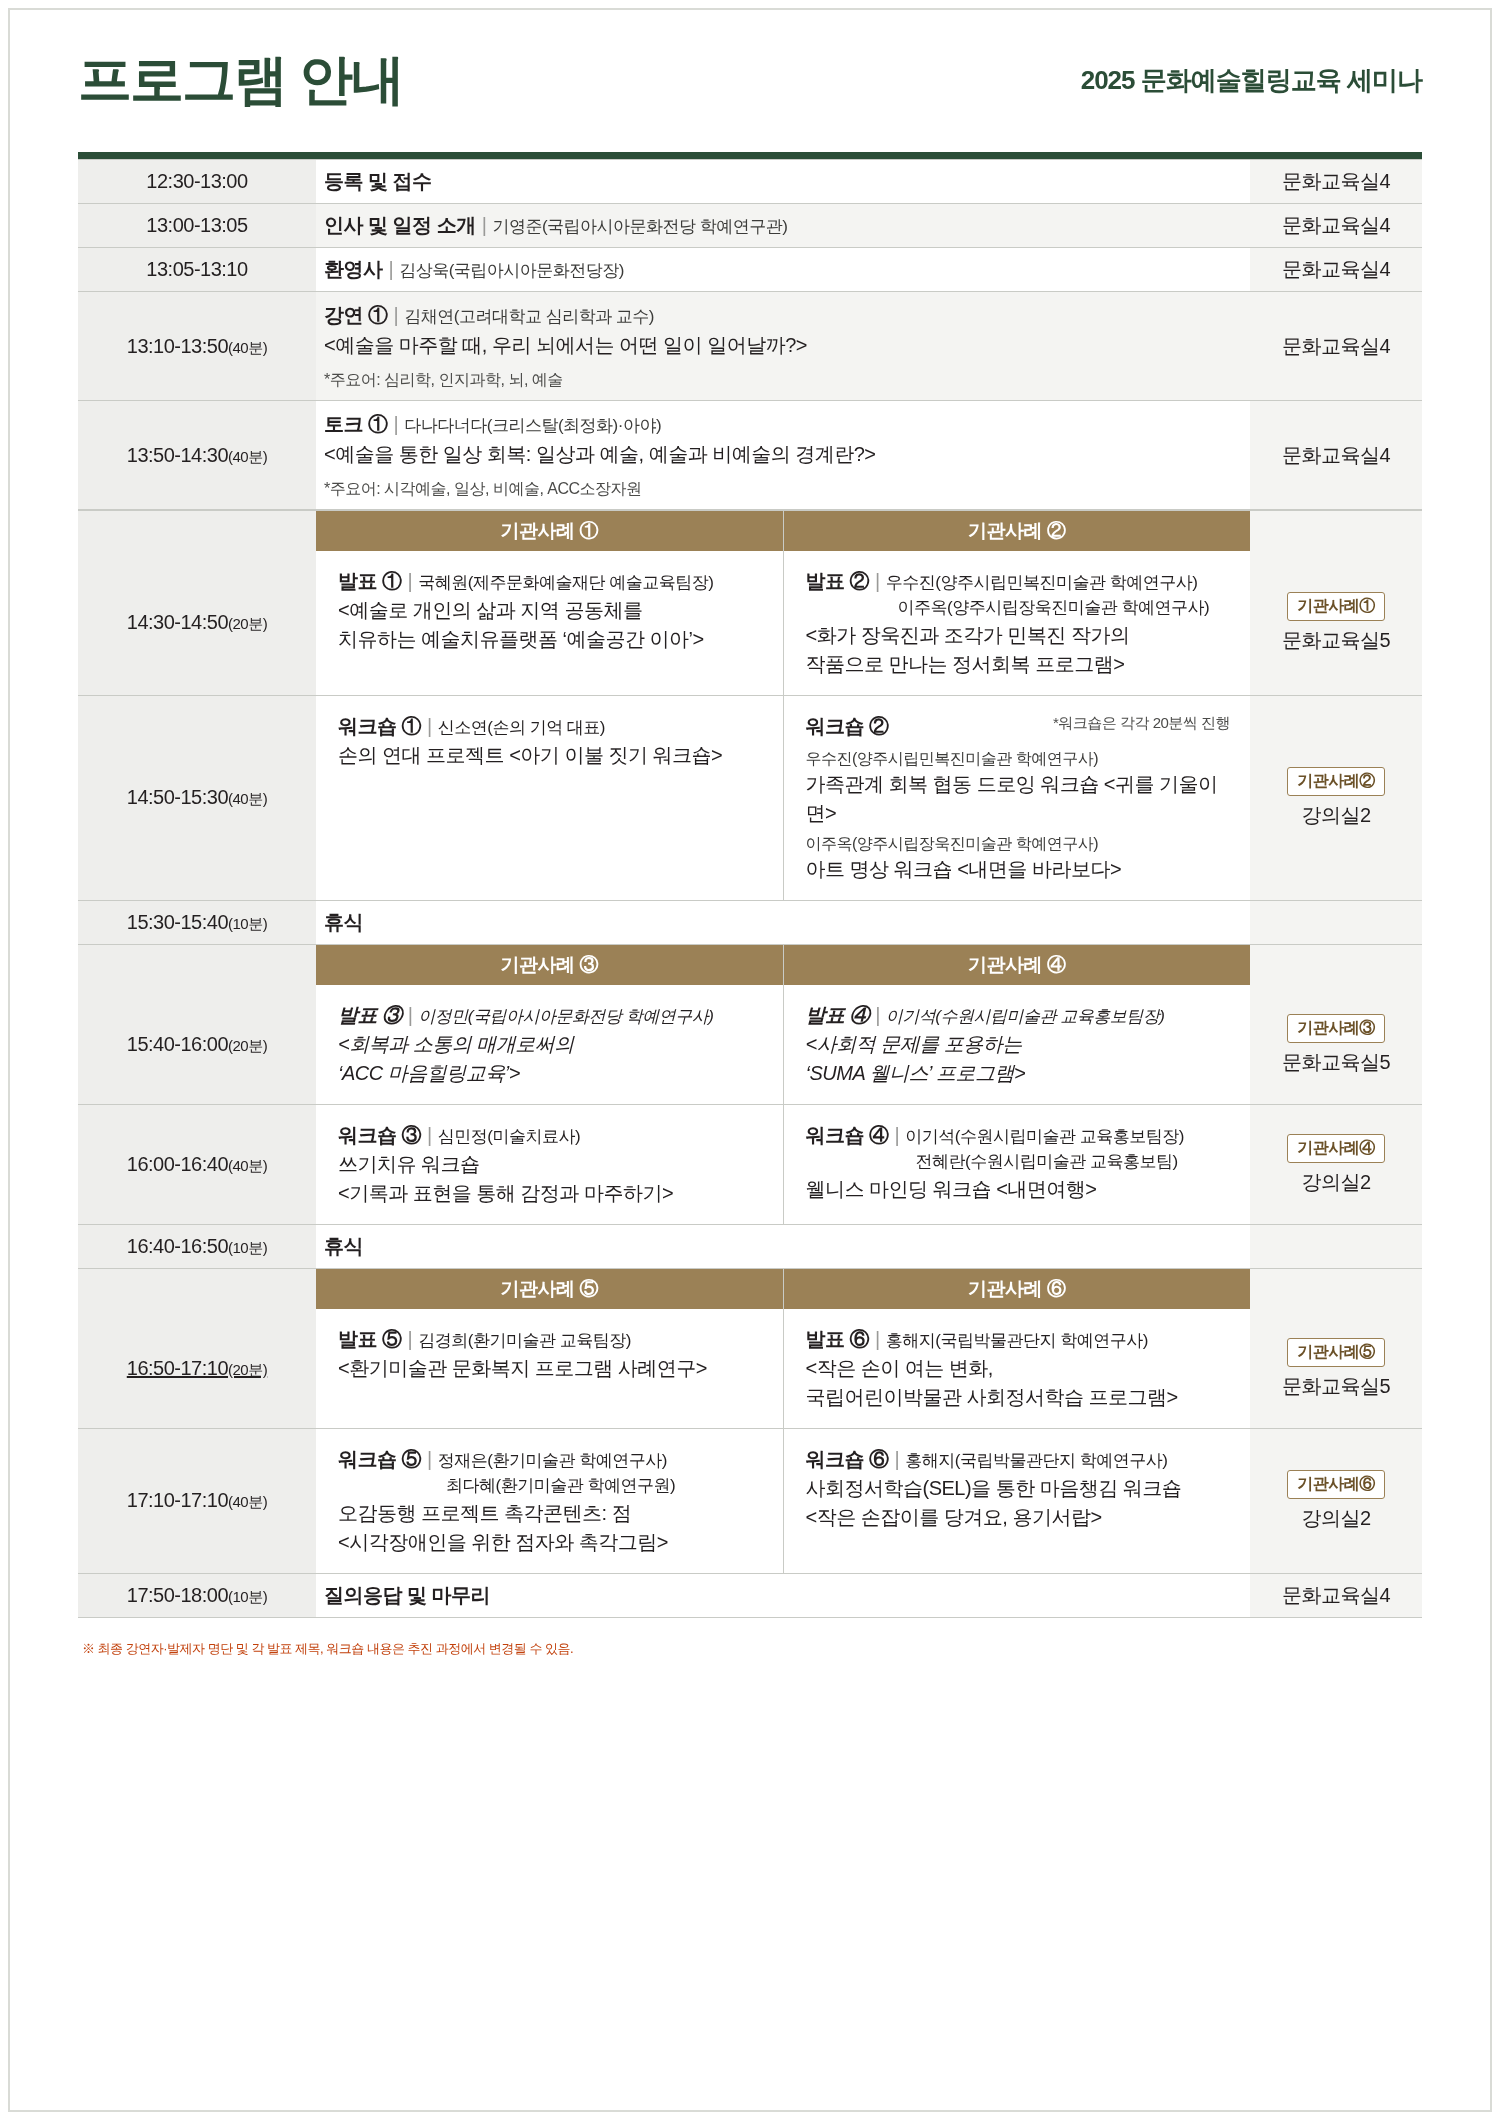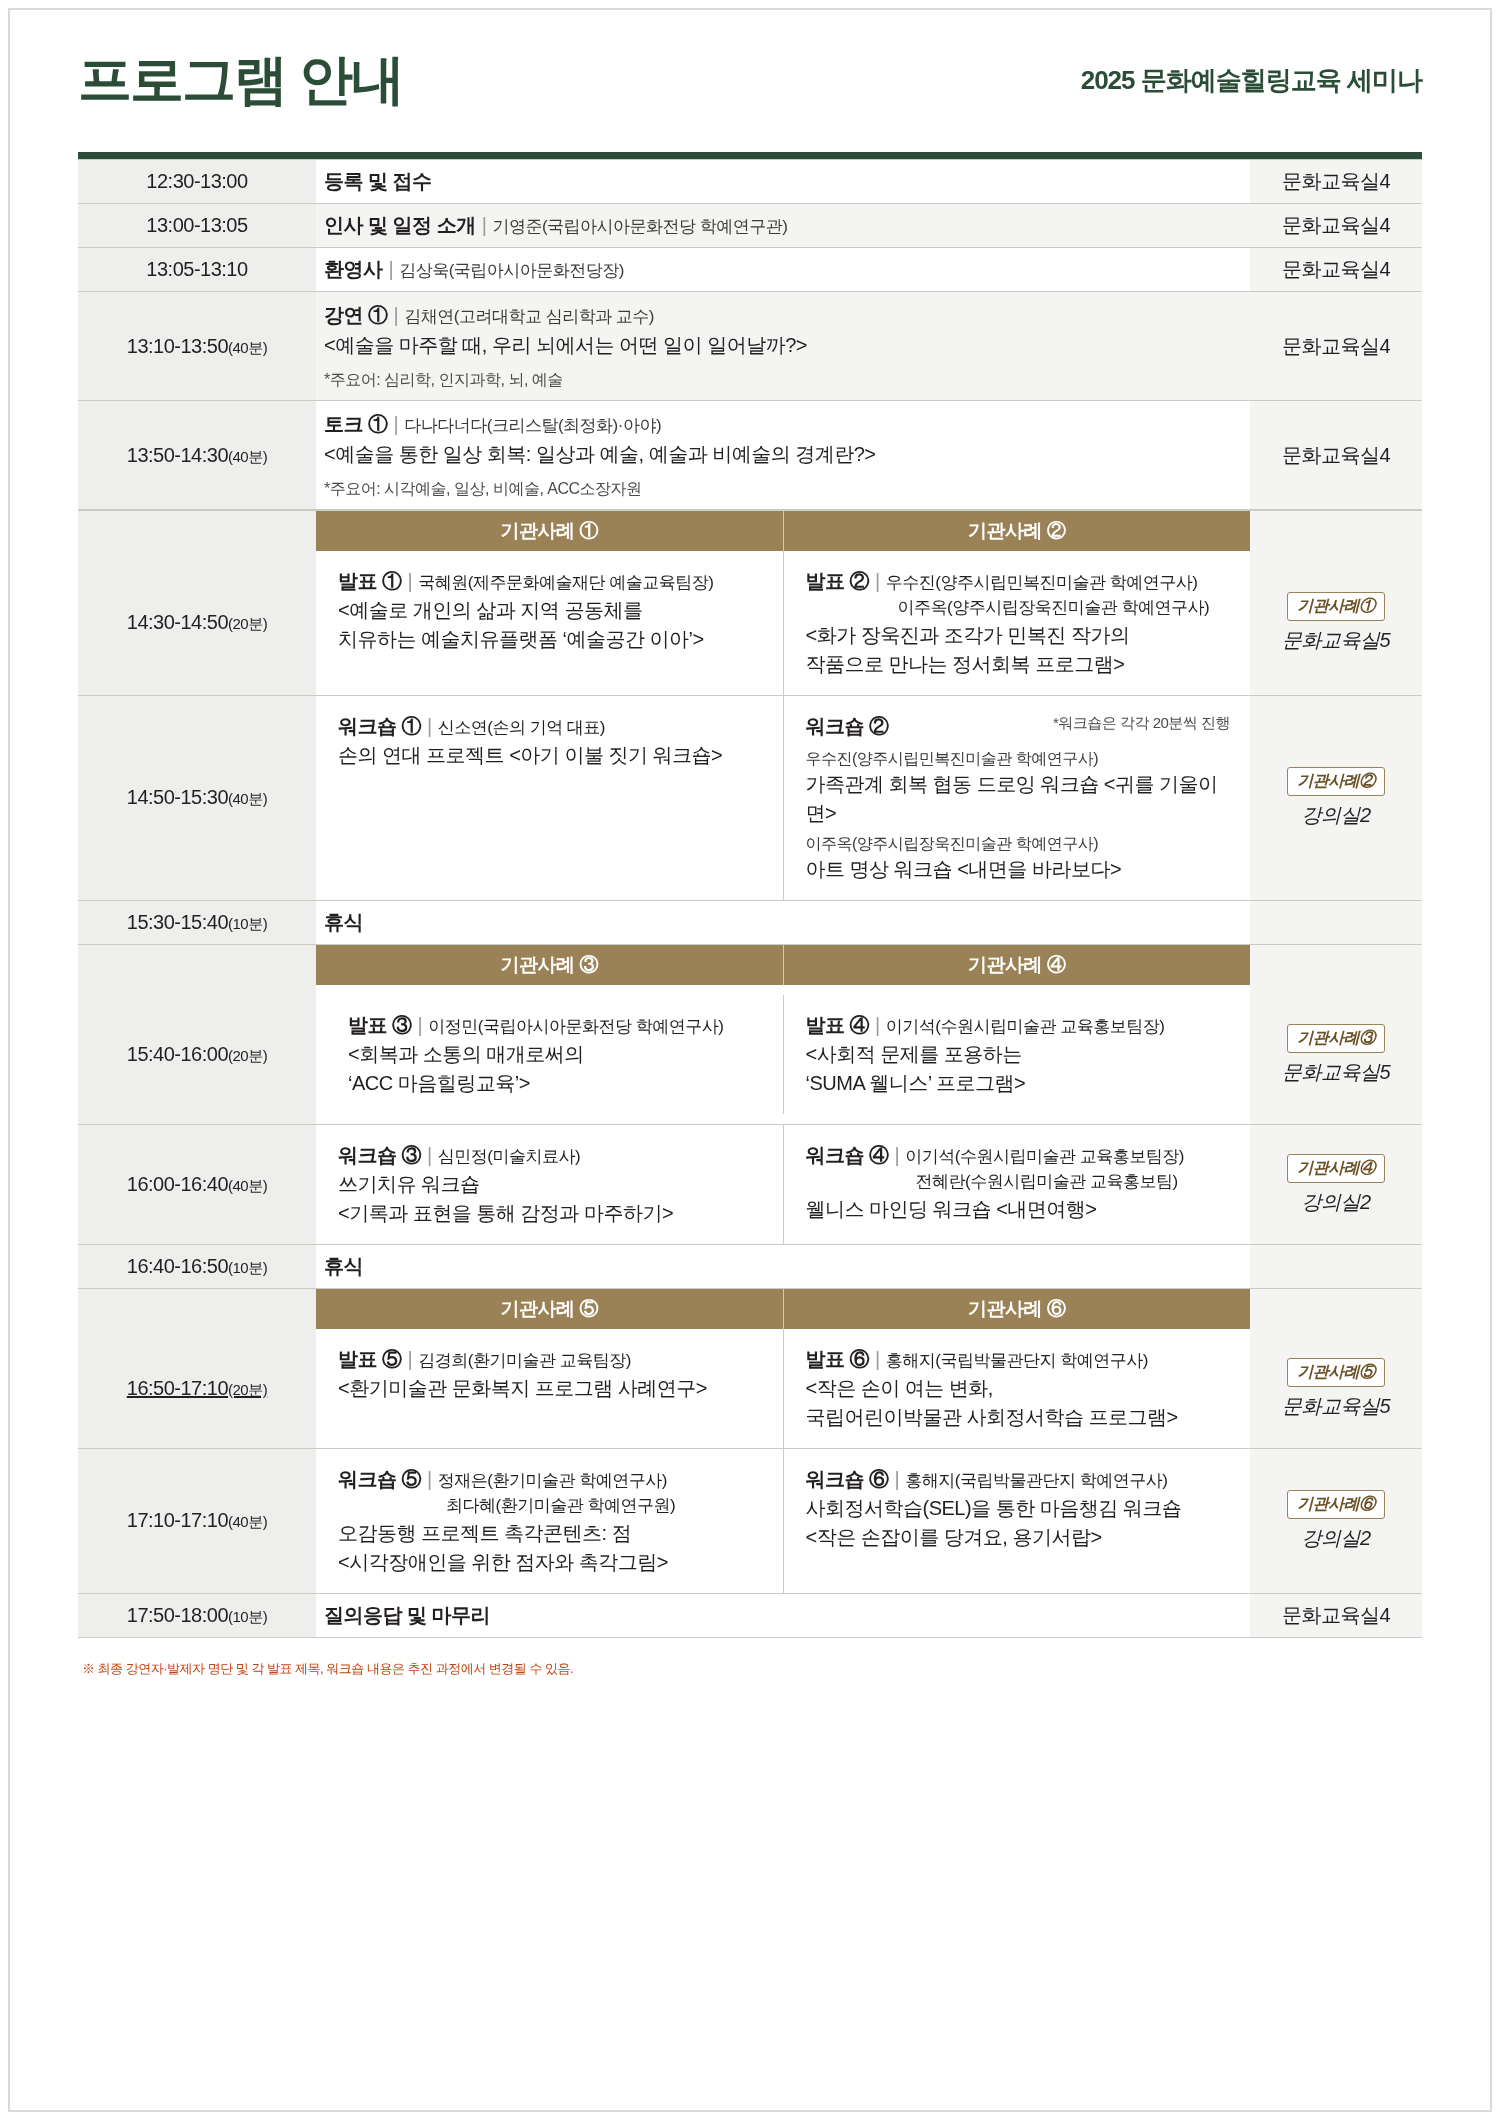--- a/index.html
+++ b/index.html
@@ -113,21 +113,20 @@
     color:#6b5128;
     font-size:16px; font-weight:bold;
     padding:3px 9px; border-radius:3px;
     background:#fff;
     letter-spacing:-0.5px;
     margin-bottom:6px;
   }
   .room-stack {
     text-align:center;
     padding:12px 6px;
-    font-style:italic;
   }
   .room-stack .rname { font-size:20px; letter-spacing:-0.5px; }
   .wk-note { float:right; font-size:15px; color:#4b4b49; font-weight:normal; }
 
   .footnote {
     font-size:13px; color:#c2410c; letter-spacing:-0.5px;
     padding:22px 4px 0 4px;
   }
 </style>
 </head>
@@ -320,21 +319,21 @@
           <div class="c case-head">기관사례 ④</div>
         </div>
       </td>
       <td class="room-cell" style="background:#f4f4f2; border-top:none; border-bottom:none;"></td>
     </tr>
 
     <tr>
       <td class="time-cell" style="border-top:none; border-bottom:none;">
         <span>15:40-16:00</span><span class="min">(20분)</span>
       </td>
-      <td style="padding:10px; border-top:none; border-bottom:none;">
+      <td style="padding:0; border-top:none; border-bottom:none;font-style:italic;">
         <div class="two-col">
           <div class="c case-body">
             <div><span class="b">발표 ③</span><span class="sep">|</span><span class="small">이정민(국립아시아문화전당 학예연구사)</span></div>
             <div>&lt;회복과 소통의 매개로써의</div>
             <div> ‘ACC 마음힐링교육’&gt;</div>
           </div>
           <div class="divider-v"></div>
           <div class="c case-body">
             <div><span class="b">발표 ④</span><span class="sep">|</span><span class="small">이기석(수원시립미술관 교육홍보팀장)</span></div>
             <div>&lt;사회적 문제를 포용하는</div>

